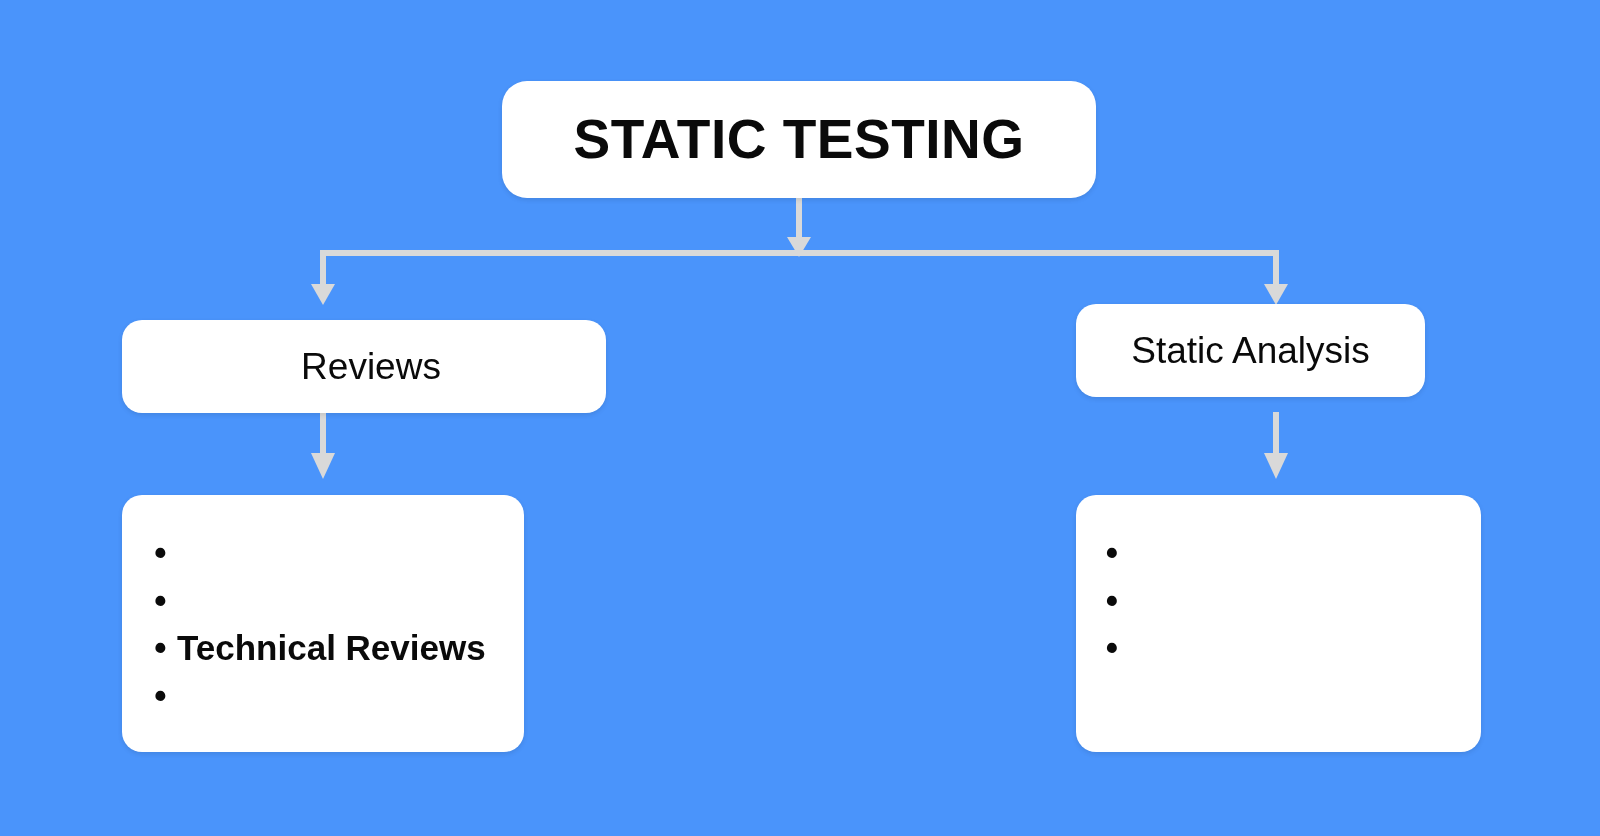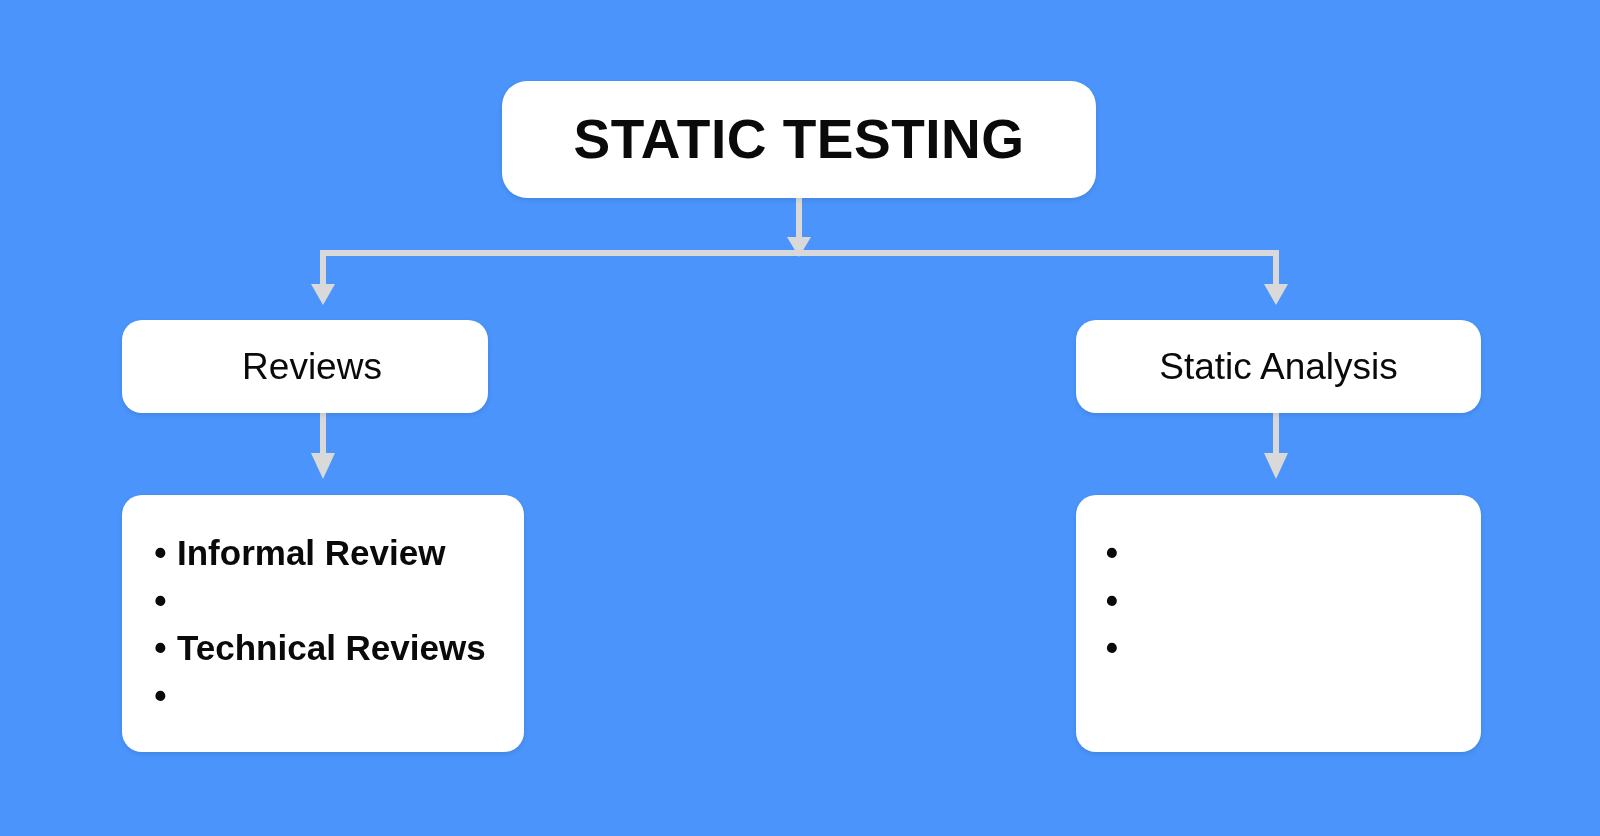--- a/index.html
+++ b/index.html
@@ -56,22 +56,22 @@
     letter-spacing: 0.5px;
     line-height: 1;
   }
 
   .node-branch {
     height: 93px;
     display: flex;
     align-items: center;
     justify-content: center;
   }
-  .node-branch.left  { left: 122px;  top: 320px; width: 366px; padding-left: 14px; }
-  .node-branch.right { left: 1076px; top: 320px; width: 405px; }
+  .node-branch.left  { left: 122px;  top: 320px; width: 484px; padding-left: 14px; }
+  .node-branch.right { left: 1076px; top: 304px; width: 349px; }
   .node-branch .label {
     font-size: 37px;
     font-weight: normal;
     color: #0a0a0a;
     line-height: 1;
   }
 
   .node-list {
     top: 495px;
     height: 257px;
@@ -152,21 +152,20 @@
   </div>
 
   <div class="node node-branch right">
     <span class="label">Static Analysis</span>
   </div>
 
   <div class="node node-list left">
     <ul class="bullets">
       <li class="bullet-item">
         <span class="bullet-dot">•</span>
-        <span class="bullet-text">Informal Review</span>
       </li>
       <li class="bullet-item">
         <span class="bullet-dot">•</span>
       </li>
       <li class="bullet-item">
         <span class="bullet-dot">•</span>
         <span class="bullet-text">Technical Reviews</span>
       </li>
       <li class="bullet-item">
         <span class="bullet-dot">•</span>

